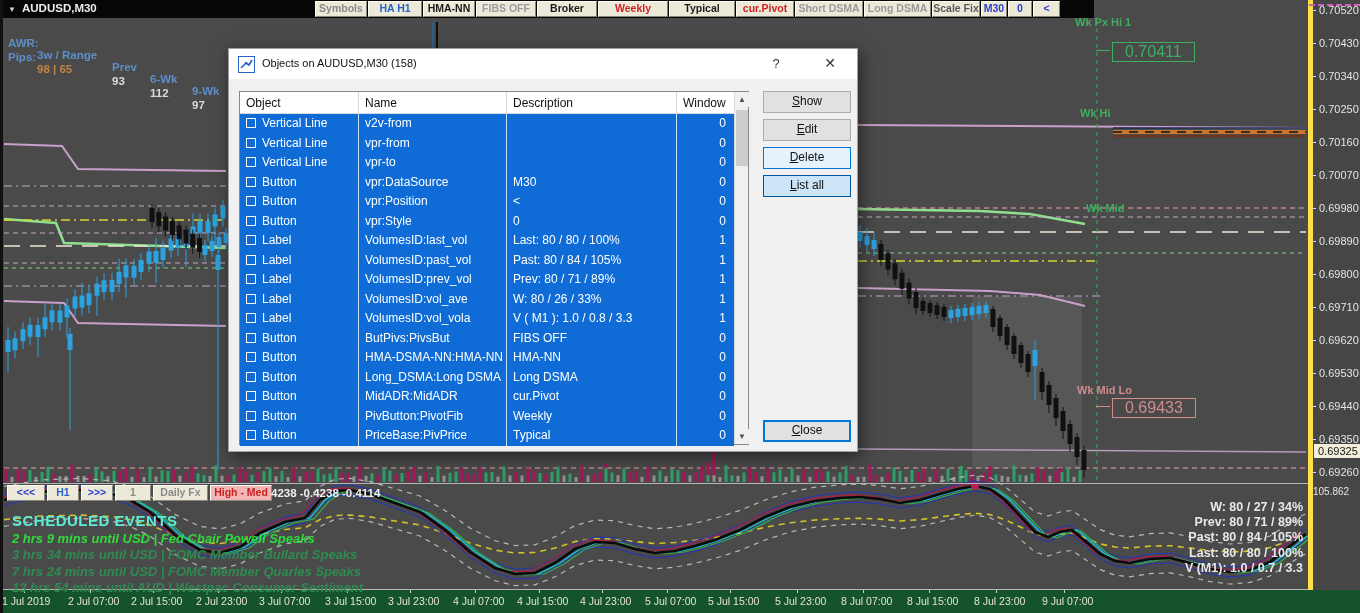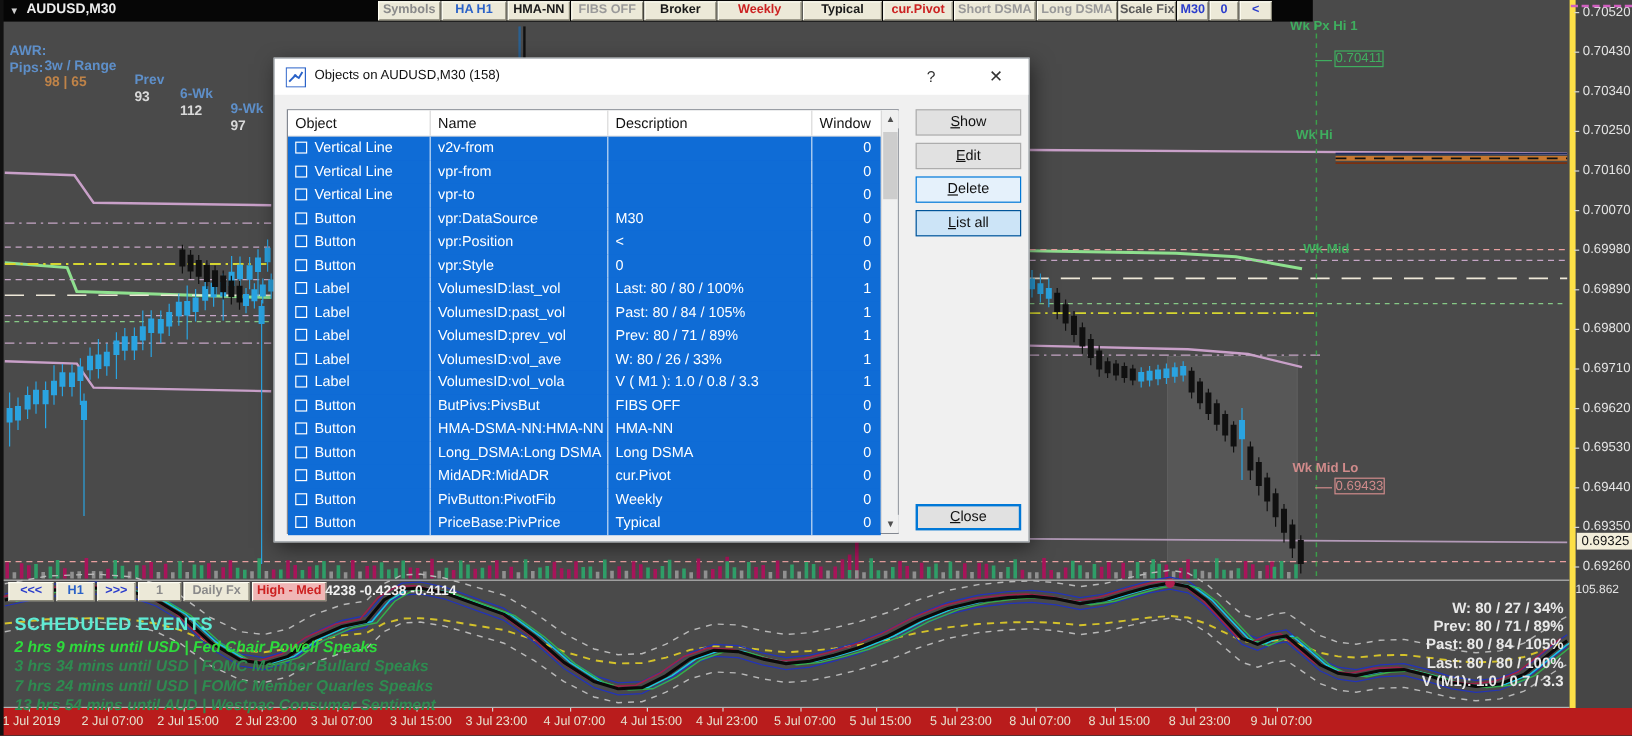--- a/index.html
+++ b/index.html
@@ -22,21 +22,21 @@
 
   .info-overlay { position:absolute; z-index:5; font-size:11.5px; font-weight:bold; white-space:pre; }
   .irow { position:absolute; left:0; top:0; }
   .ic { position:absolute; }
   .blue { color:#5e8fc9; } .orange { color:#bf8348; } .wht { color:#d9d9d9; }
 
   
   .chart-label { position:absolute; z-index:5; font-size:11px; font-weight:bold; white-space:nowrap; }
   .greenlbl { color:#3fae5f; }
   .salmonlbl { color:#d08b8b; }
-  .pricebox { position:absolute; z-index:5; font-size:11px; padding:0 0; border:1px solid; background:rgba(74,74,74,0.4); }
+  .pricebox { position:absolute; z-index:5; font-size:16px; padding:0 12px; border:1px solid; background:rgba(74,74,74,0.4); }
   .pricebox.g { color:#3fae5f; border-color:#3fae5f; }
   .pricebox.s { color:#d08b8b; border-color:#d08b8b; }
   .dashlead { position:absolute; z-index:5; width:14px; height:0; border-top:1.5px solid; }
 
   
   .axis-col { position:absolute; left:1308px; top:0; width:52px; height:590px; background:#464646;
     border-left:5px solid #fde047; z-index:4; }
   .axis-label { position:absolute; left:6px; color:#e4e4e4; font-size:11px; white-space:nowrap; }
   .axis-tick { position:absolute; left:-1px; width:4px; height:1px; background:#d5d5d5; }
   .cur-badge { position:absolute; left:1px; top:444px; width:49px; height:14px; background:#f3eeda;
@@ -78,21 +78,21 @@
   .btoolbar { position:absolute; left:7px; top:485px; display:flex; gap:2px; z-index:7; }
   .bval { position:absolute; left:271px; top:487px; color:#f0f0f0; font-size:11.5px; font-weight:bold; z-index:7; }
   .events { position:absolute; left:12px; top:512px; z-index:7; font-weight:bold; }
   .ev-head { font-size:15px; color:#5eead4; letter-spacing:0.5px; }
   .ev-item { font-size:13px; font-style:italic; margin-top:1.5px; }
   .ev-bright { color:#2edb3c; } .ev-dim { color:#2e8b50; }
   .stats { position:absolute; right:57px; top:500px; z-index:7; text-align:right;
     color:#e8e8e8; font-size:12.5px; font-weight:bold; line-height:15.2px; }
 
   
-  .time-axis { position:absolute; left:0; top:590px; width:1360px; height:23px; background:#b91c1c; z-index:6; }
+  .time-axis { position:absolute; left:0; top:590px; width:1360px; height:23px; background:#14532d; z-index:6; }
   .t-label { position:absolute; top:5px; color:#e6e2cf; font-size:10.5px; white-space:nowrap; }
   .t-tick { position:absolute; top:0; width:1px; height:3px; background:#cfcfcf; }
 </style>
 </head>
 <body>
 
 <div class="app">
 
   <div class="chart-region">
     <svg class="plot" id="mainSvg" width="1308" height="590">

